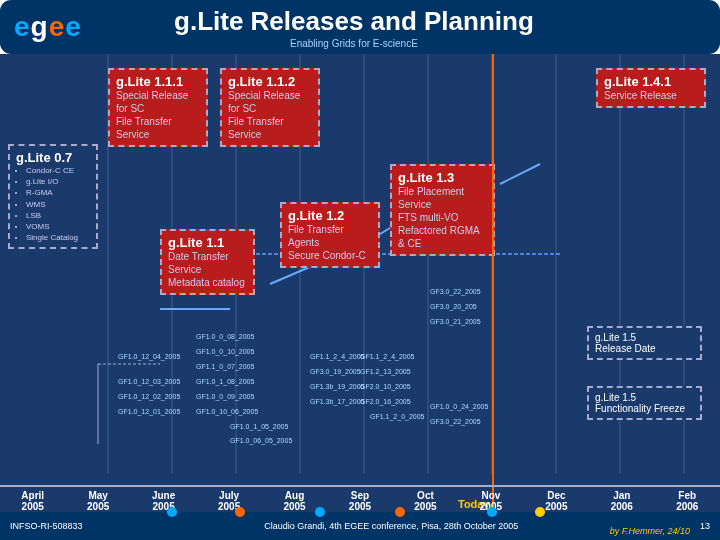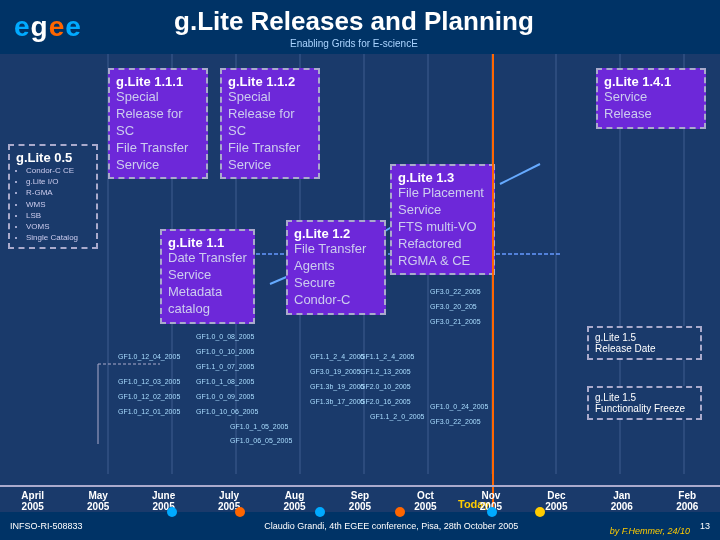--- a/index.html
+++ b/index.html
@@ -13,20 +13,21 @@
     }
 
     
     #header {
       background: #003366;
       color: #fff;
       display: flex;
       align-items: center;
       padding: 6px 14px;
       height: 54px;
+      border-radius: 11px;
     }
     #egee-logo {
       display: flex;
       align-items: center;
       gap: 6px;
     }
     .logo-egee {
       font-size: 28px;
       font-weight: bold;
       color: #fff;
@@ -77,32 +78,32 @@
       color: #fff;
       font-size: 10px;
       font-weight: bold;
       padding-top: 3px;
     }
 
     
     .release-box {
       position: absolute;
       border: 2px dashed #aac;
-      background: #6d28d9;
+      background: #b91c1c;
       color: #fff;
       padding: 4px 6px;
       font-size: 10px;
     }
     .release-box .rb-title {
       font-size: 13px;
       font-weight: bold;
       color: #fff;
     }
     .release-box .rb-sub {
-      font-size: 13px;
+      font-size: 10px;
       color: #cce;
       line-height: 1.3;
     }
 
     
     .tl-dot {
       position: absolute;
       width: 10px;
       height: 10px;
       border-radius: 50%;
@@ -257,21 +258,21 @@
     <line x1="300" y1="0" x2="300" y2="420" stroke="rgba(180,200,255,0.25)" stroke-width="1"></line>
     <line x1="364" y1="0" x2="364" y2="420" stroke="rgba(180,200,255,0.25)" stroke-width="1"></line>
     <line x1="428" y1="0" x2="428" y2="420" stroke="rgba(180,200,255,0.25)" stroke-width="1"></line>
     <line x1="492" y1="0" x2="492" y2="420" stroke="rgba(180,200,255,0.25)" stroke-width="1"></line>
     <line x1="556" y1="0" x2="556" y2="420" stroke="rgba(180,200,255,0.25)" stroke-width="1"></line>
     <line x1="620" y1="0" x2="620" y2="420" stroke="rgba(180,200,255,0.25)" stroke-width="1"></line>
     <line x1="684" y1="0" x2="684" y2="420" stroke="rgba(180,200,255,0.25)" stroke-width="1"></line>
   </svg>
 
   <div id="box-10">
-    <div class="rb-title">g.Lite 0.5</div>
+    <div class="rb-title">g.Lite 0.7</div>
     <ul>
       <li>Condor-C CE</li>
       <li>g.Lite I/O</li>
       <li>R-GMA</li>
       <li>WMS</li>
       <li>LSB</li>
       <li>VOMS</li>
       <li>Single Catalog</li>
     </ul>
   </div>
@@ -293,21 +294,21 @@
     <div class="rb-sub">Service Release</div>
   </div>
 
   <div class="release-box" style="left:160px; top:175px; width:95px;">
     <div class="rb-title">g.Lite 1.1</div>
     <div class="rb-sub">Date Transfer</div>
     <div class="rb-sub">Service</div>
     <div class="rb-sub">Metadata catalog</div>
   </div>
 
-  <div class="release-box" style="left:280px; top:166px; width:100px;margin-left:6px;">
+  <div class="release-box" style="left:280px; top:148px; width:100px;">
     <div class="rb-title">g.Lite 1.2</div>
     <div class="rb-sub">File Transfer Agents</div>
     <div class="rb-sub">Secure Condor-C</div>
   </div>
 
   <div class="release-box" style="left:390px; top:110px; width:105px;">
     <div class="rb-title">g.Lite 1.3</div>
     <div class="rb-sub">File Placement Service</div>
     <div class="rb-sub">FTS multi-VO</div>
     <div class="rb-sub">Refactored RGMA &amp; CE</div>

